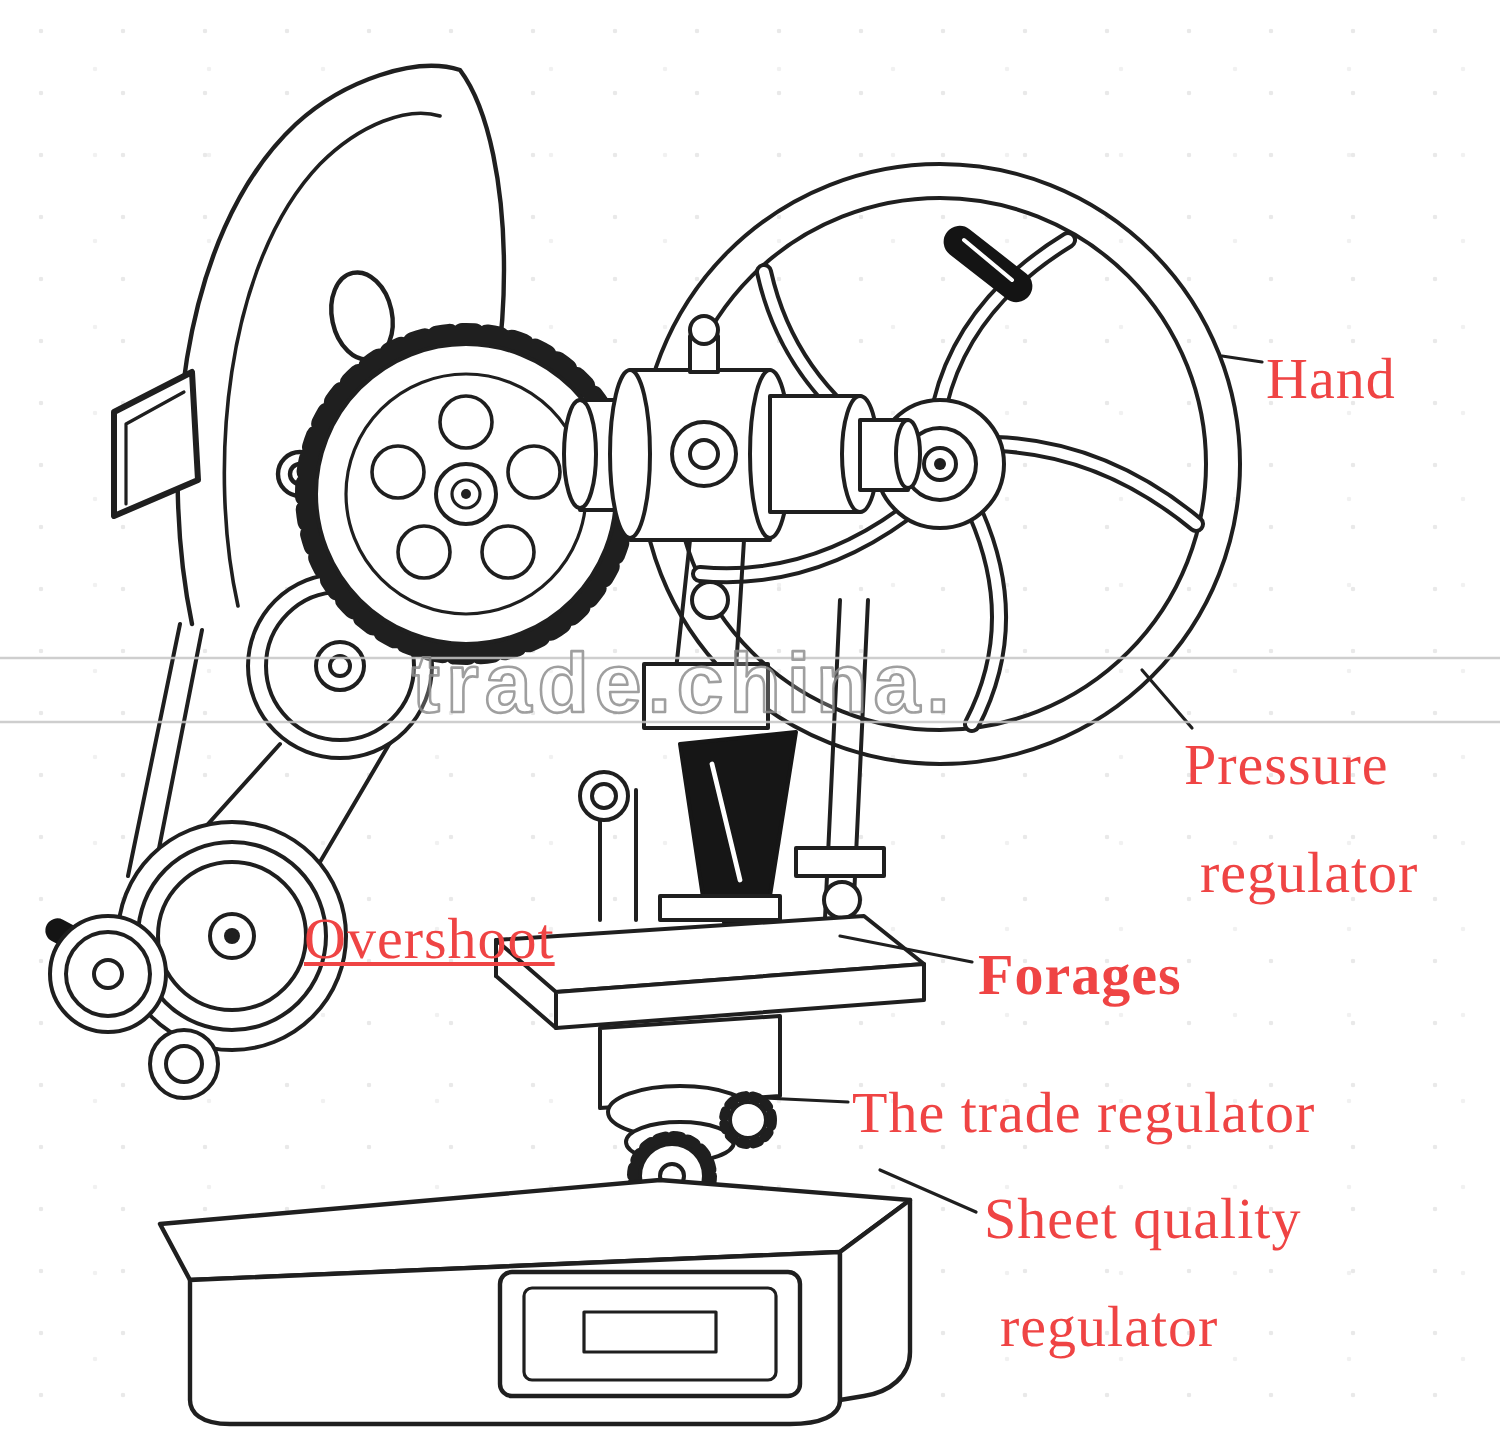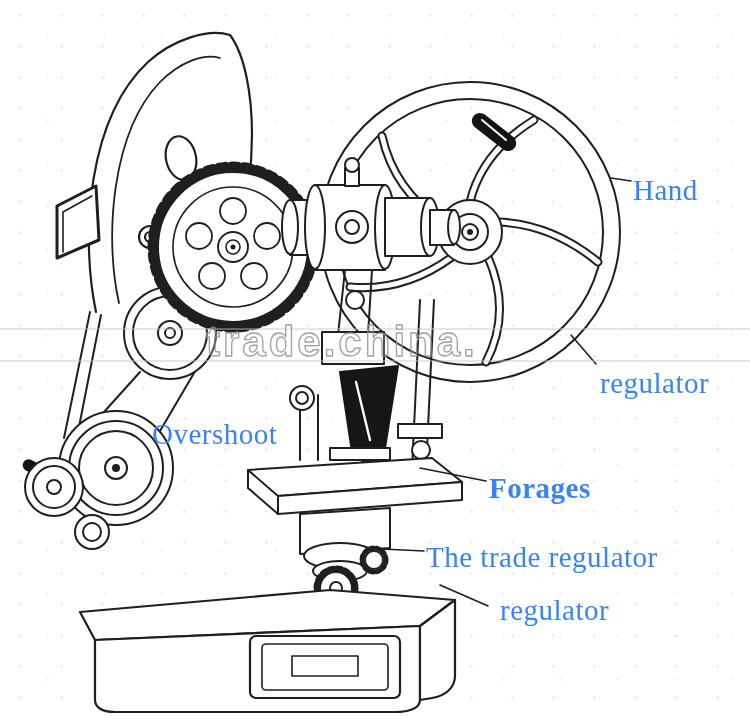--- a/index.html
+++ b/index.html
@@ -11,27 +11,27 @@
     position:absolute;inset:0;
     background-image:
       radial-gradient(circle, #cfcfcf 1px, transparent 1.3px),
       radial-gradient(circle, #e2e2e2 1px, transparent 1.3px);
     background-size:41px 31px, 57px 43px;
     background-position:0 0, 19px 13px;
     opacity:.45;
   }
   svg{position:absolute;left:0;top:0;}
   .label{
-    position:absolute;font-size:29px;color:#3b82f6;white-space:nowrap;
+    position:absolute;font-size:29px;color:#ef4444;white-space:nowrap;
     line-height:54px;letter-spacing:.5px;
   }
   .label .l2{display:block;margin-left:8px;}
   .lbl-hand-crank{left:633px;top:163px;}
   .lbl-pressure{left:592px;top:356px;}
-  .lbl-overshoot{left:152px;top:407px;}
+  .lbl-overshoot{left:152px;top:443px;text-decoration:underline;}
   .lbl-forages{left:489px;top:461px;font-weight:bold;}
   .lbl-film{left:426px;top:530px;}
   .lbl-sheet{left:492px;top:583px;}
 </style>
 </head>
 <body>
 
 <div class="bg-dots"></div>
 
 <svg width="750" height="719" viewBox="0 0 750 719" stroke-linecap="round" stroke-linejoin="round">
@@ -194,30 +194,32 @@
     <line x1="0" y1="361" x2="750" y2="361" stroke="#c6c6c6" stroke-width="1.2"></line>
     <text x="206" y="356" font-family="Liberation Sans, sans-serif" font-size="42" font-weight="bold" letter-spacing="3" fill="rgba(255,255,255,0.25)" stroke="#8f8f8f" stroke-width="1.3">trade.china.</text>
   </g>
 </svg>
 
 <div class="label lbl-hand-crank">
   <span>Hand</span>
 </div>
 
 <div class="label lbl-pressure">
+  <span>Pressure</span>
   <span class="l2">regulator</span>
 </div>
 
 <div class="label lbl-overshoot">
   <span>Overshoot</span>
 </div>
 
 <div class="label lbl-forages">
   <span>Forages</span>
 </div>
 
 <div class="label lbl-film">
   <span>The trade regulator</span>
 </div>
 
 <div class="label lbl-sheet">
+  <span>Sheet quality</span>
   <span class="l2">regulator</span>
 </div>
 
 </body></html>

